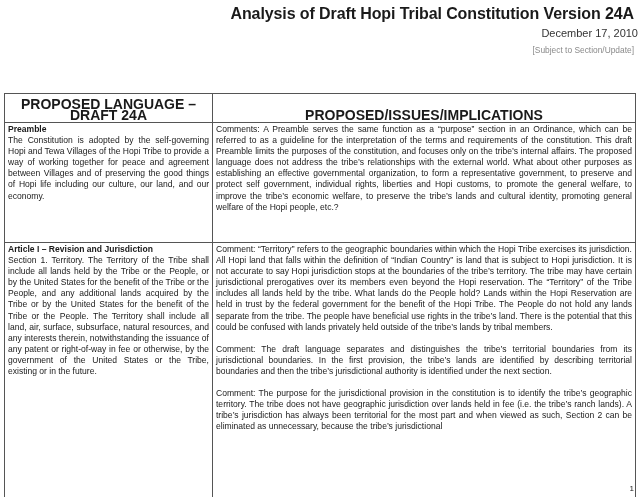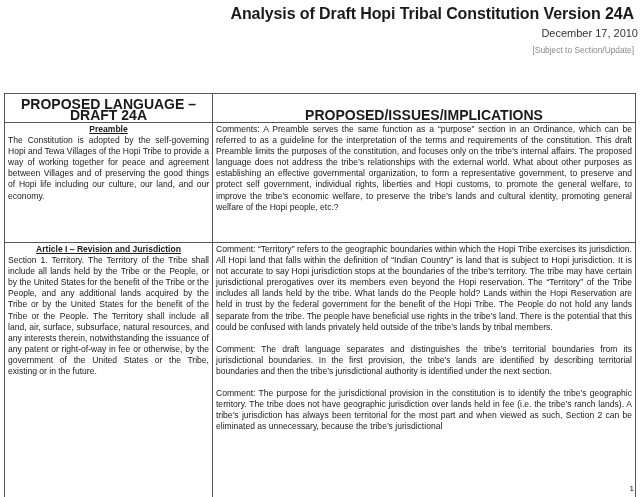--- a/index.html
+++ b/index.html
@@ -27,21 +27,21 @@
     table.analysis td, table.analysis th {
       border: 1.2px solid #555; vertical-align: top;
       padding: 1px 3px 0 3px;
     }
     table.analysis th {
       font-weight: bold; font-size: 14px; text-align: center;
       height: 26px; vertical-align: bottom; padding-bottom: 1px;
     }
     col.c1 { width: 208px; }
     col.c2 { width: 423px; }
-    .heading { text-align: center; font-weight: bold; text-decoration: underline; }
+    .heading { text-align: left; font-weight: bold; }
     .just { text-align: justify; text-align-last: left; }
     .u { }
     .comment-block { text-align: justify; text-align-last: left; }
     .gap { height: 11px; }
     .row1 td { height: 118px; }
     .row2 td { height: 260px; }
     .page-num {
       position: absolute; right: 6px; bottom: 4px; font-size: 8px;
     }
   </style>

